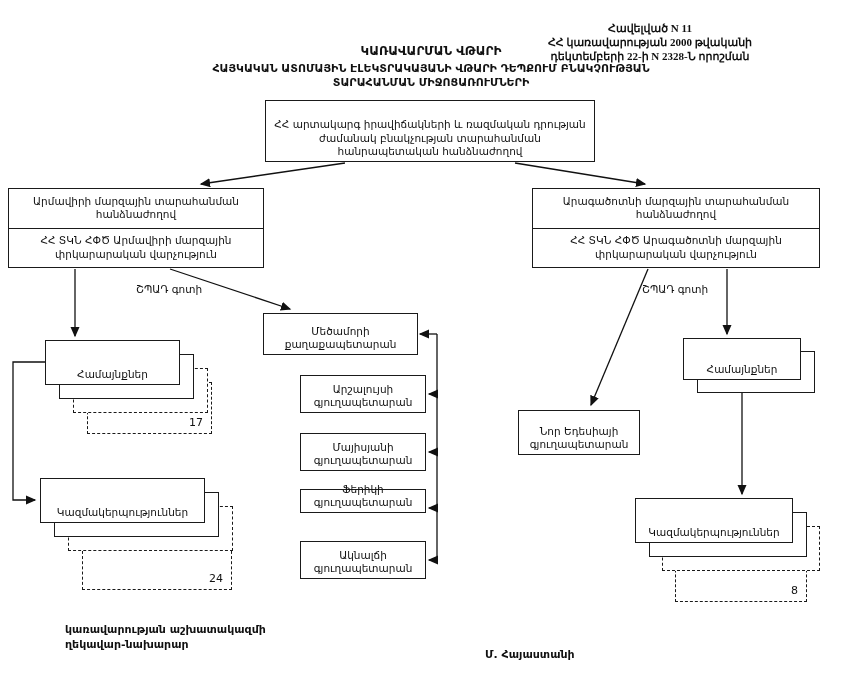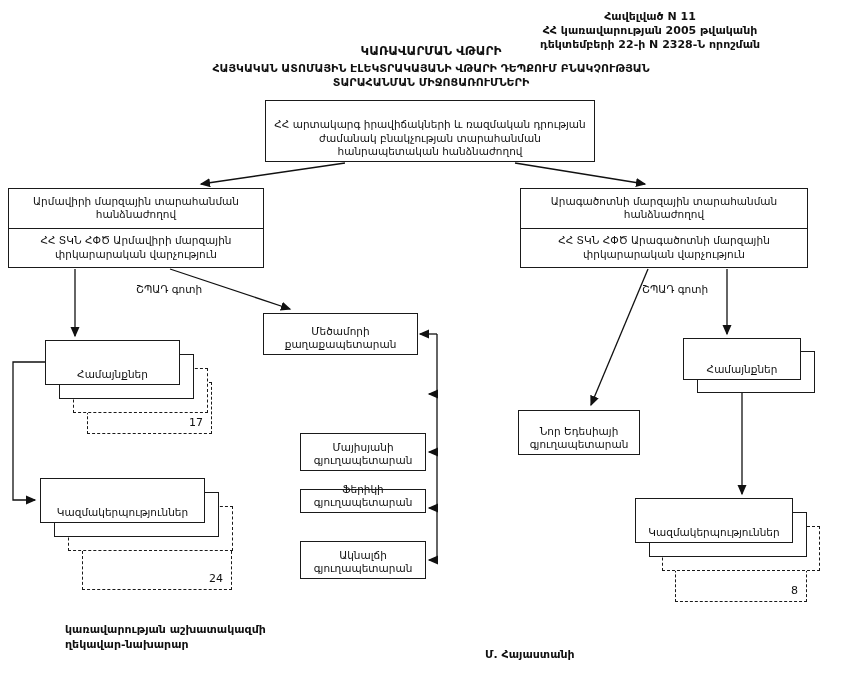--- a/index.html
+++ b/index.html
@@ -52,51 +52,54 @@
       <path d="M45,362 L13,362 L13,500 L35,500" marker-end="url(#arr)"></path>
       <path d="M437,334 L437,560"></path>
       <path d="M437,334 L420,334" marker-end="url(#arr)"></path>
       <path d="M437,394 L429,394" marker-end="url(#arr)"></path>
       <path d="M437,452 L429,452" marker-end="url(#arr)"></path>
       <path d="M437,508 L429,508" marker-end="url(#arr)"></path>
       <path d="M437,560 L429,560" marker-end="url(#arr)"></path>
     </g>
   </svg>
 
-  <div class="txt annex" style="left:495px;top:10px;width:310px;">
+  <div class="txt annex" style="left:495px;top:21px;width:310px;font-family:Liberation Serif, serif;">
     <div>Հավելված N 11</div>
-    <div>ՀՀ կառավարության 2005 թվականի</div>
+    <div>ՀՀ կառավարության 2000 թվականի</div>
     <div>դեկտեմբերի 22-ի N 2328-Ն որոշման</div>
   </div>
 
   <div class="txt title-main" style="left:0;top:44px;">ԿԱՌԱՎԱՐՄԱՆ ՎԹԱՐԻ</div>
   <div class="txt title-sub" style="left:0;top:62px;">ՀԱՅԿԱԿԱՆ ԱՏՈՄԱՅԻՆ ԷԼԵԿՏՐԱԿԱՅԱՆԻ ՎԹԱՐԻ ԴԵՊՔՈՒՄ ԲՆԱԿՉՈՒԹՅԱՆ</div>
   <div class="txt title-sub" style="left:0;top:76px;">ՏԱՐԱՀԱՆՄԱՆ ՄԻՋՈՑԱՌՈՒՄՆԵՐԻ</div>
 
   <div class="node" style="left:265px;top:100px;width:330px;height:62px;">
     <span>ՀՀ արտակարգ իրավիճակների և ռազմական դրության ժամանակ բնակչության տարահանման հանրապետական հանձնաժողով</span>
   </div>
 
   <div class="node split" style="left:8px;top:188px;width:256px;height:80px;">
     <div class="cell top">Արմավիրի մարզային տարահանման հանձնաժողով</div>
     <div class="cell">ՀՀ ՏԿՆ ՀՓԾ Արմավիրի մարզային փրկարարական վարչություն</div>
   </div>
 
-  <div class="node split" style="left:520px;top:188px;width:288px;height:80px;">
+  <div class="node split" style="left:532px;top:188px;width:288px;height:80px;">
     <div class="cell top">Արագածոտնի մարզային տարահանման հանձնաժողով</div>
     <div class="cell">ՀՀ ՏԿՆ ՀՓԾ Արագածոտնի մարզային փրկարարական վարչություն</div>
   </div>
 
   <div class="txt zone-label" style="left:136px;top:283px;">ՇՊԱԴ գոտի</div>
   <div class="txt zone-label" style="left:642px;top:283px;">ՇՊԱԴ գոտի</div>
 
   <div class="node" style="left:263px;top:313px;width:155px;height:42px;">
     <span>Մեծամորի քաղաքապետարան</span>
   </div>
 
+  <div class="node" style="left:300px;top:375px;width:126px;height:38px;">
+    <span>Արշալույսի գյուղապետարան</span>
+  </div>
   <div class="node" style="left:300px;top:433px;width:126px;height:38px;">
     <span>Մայիսյանի գյուղապետարան</span>
   </div>
   <div class="node" style="left:300px;top:489px;width:126px;height:24px;">
     <span>Ֆերիկի գյուղապետարան</span>
   </div>
   <div class="node" style="left:300px;top:541px;width:126px;height:38px;">
     <span>Ակնալճի գյուղապետարան</span>
   </div>
 

